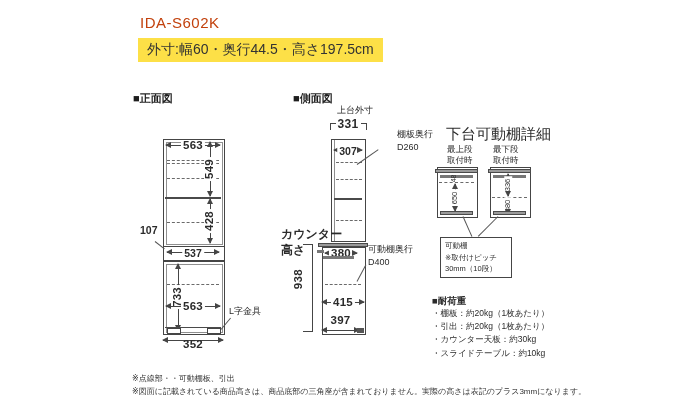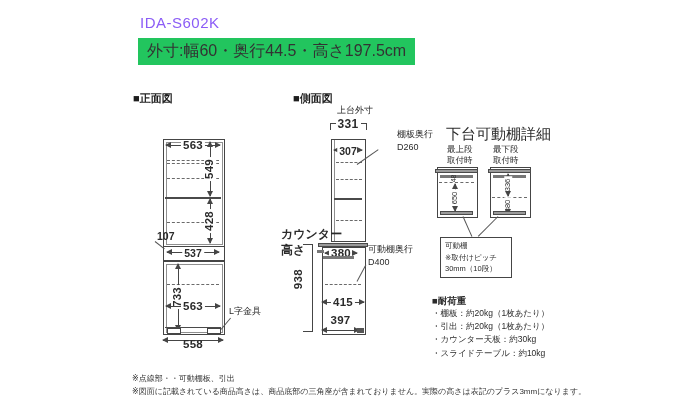--- a/index.html
+++ b/index.html
@@ -43,33 +43,33 @@
   .n-big{font-size:11.5px;font-weight:600;letter-spacing:.3px;}
   .n-mid{font-size:10.5px;font-weight:600;}
   .n-sm{font-size:7.5px;font-weight:400;}
 
   .leader{position:absolute;height:0;border-top:1px solid #555;transform-origin:left center;}
 
   .corner-l{position:absolute;width:5px;height:6px;border-left:1px solid #454545;border-top:1px solid #454545;}
   .corner-r{position:absolute;width:5px;height:6px;border-right:1px solid #454545;border-top:1px solid #454545;}
 
   .heading{font-size:11px;font-weight:700;color:#1e1e1e;}
-  .subtitle-box{position:absolute;background:#22c55e;font-size:16px;color:#333;padding:3px 9px;}
+  .subtitle-box{position:absolute;background:#fde047;font-size:14px;color:#333;padding:3px 9px;}
   .small-label{font-size:9px;color:#2b2b2b;}
   .tiny-label{font-size:8.5px;color:#2b2b2b;}
   .footnote{font-size:8px;color:#333;}
   .note-box{position:absolute;border:1px solid #454545;background:#fff;font-size:7.5px;line-height:1.55;padding:2px 4px;}
   .rot{transform:rotate(-90deg);transform-origin:center center;display:inline-block;}
 </style>
 </head>
 <body>
 
 <div id="canvas">
 
-  <div class="txt" style="left:140px;top:14px;font-size:15px;letter-spacing:.5px;color:#8b5cf6;">IDA-S602K</div>
+  <div class="txt" style="left:140px;top:14px;font-size:15px;letter-spacing:.5px;color:#c2410c;">IDA-S602K</div>
   <div class="subtitle-box" style="left:138px;top:38px;">外寸:幅60・奥行44.5・高さ197.5cm</div>
 
   <div class="txt heading" style="left:133px;top:92px;">■正面図</div>
   <div class="txt heading" style="left:293px;top:92px;">■側面図</div>
 
   <div>
 
     <div class="box" style="left:163px;top:139px;width:60px;height:106px;">
       <div class="inner"></div>
     </div>
@@ -90,42 +90,42 @@
     <div class="dimv" style="left:205px;top:199px;height:44px;">
       <div class="ln"></div>
         <span class="lb n-big">428</span>
     </div>
 
     <div class="box" style="left:163px;top:246px;width:60px;height:13px;"></div>
     <div class="dimh" style="left:167px;top:248px;width:52px;">
       <div class="ln"></div>
         <span class="lb n-mid">537</span>
     </div>
-    <div class="txt n-mid" style="left:140px;top:230px;margin-left:17px;">107</div>
+    <div class="txt n-mid" style="left:140px;top:224px;">107</div>
     <div class="leader" style="left:155px;top:241px;width:12px;transform:rotate(38deg);"></div>
 
     <div class="box" style="left:163px;top:261px;width:60px;height:72px;">
       <div class="inner"></div>
     </div>
     <div class="dash" style="left:167px;top:284px;width:52px;"></div>
     <div class="dimv" style="left:173px;top:264px;height:66px;">
       <div class="ln"></div>
         <span class="lb n-big">733</span>
     </div>
     <div class="dimh" style="left:166px;top:302px;width:54px;">
       <div class="ln"></div>
         <span class="lb n-big">563</span>
     </div>
     <div class="solid" style="left:165px;top:327px;width:56px;height:1px;"></div>
     <div class="box" style="left:167px;top:328px;width:12px;height:4px;border-width:1px;"></div>
     <div class="box" style="left:207px;top:328px;width:12px;height:4px;border-width:1px;"></div>
 
     <div class="dimh" style="left:163px;top:336px;width:60px;">
       <div class="ln"></div>
-        <span class="lb below n-big">558</span>
+        <span class="lb below n-big">352</span>
     </div>
 
     <div class="txt small-label" style="left:229px;top:306px;">L字金具</div>
     <div class="leader" style="left:221px;top:329px;width:15px;transform:rotate(-50deg);"></div>
   </div>
 
   <div>
     <div class="txt small-label" style="left:337px;top:105px;">上台外寸</div>
     <div class="txt n-big" style="left:331px;top:117px;width:34px;text-align:center;font-size:12px;">331</div>
     <div class="corner-l" style="left:330px;top:123px;"></div>

